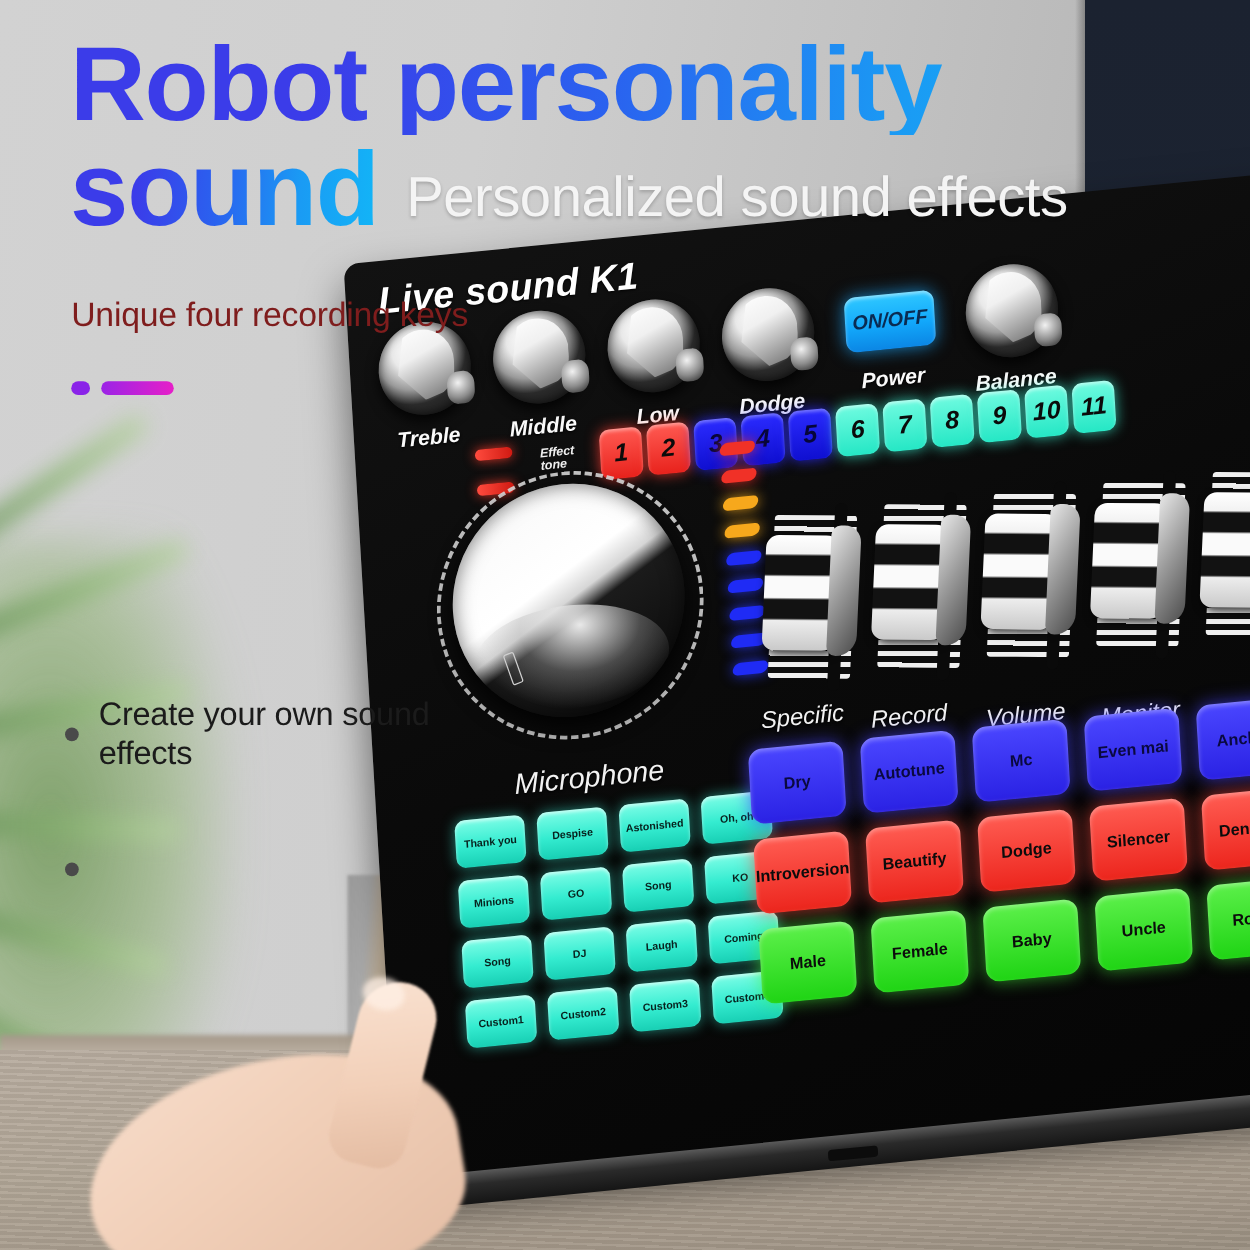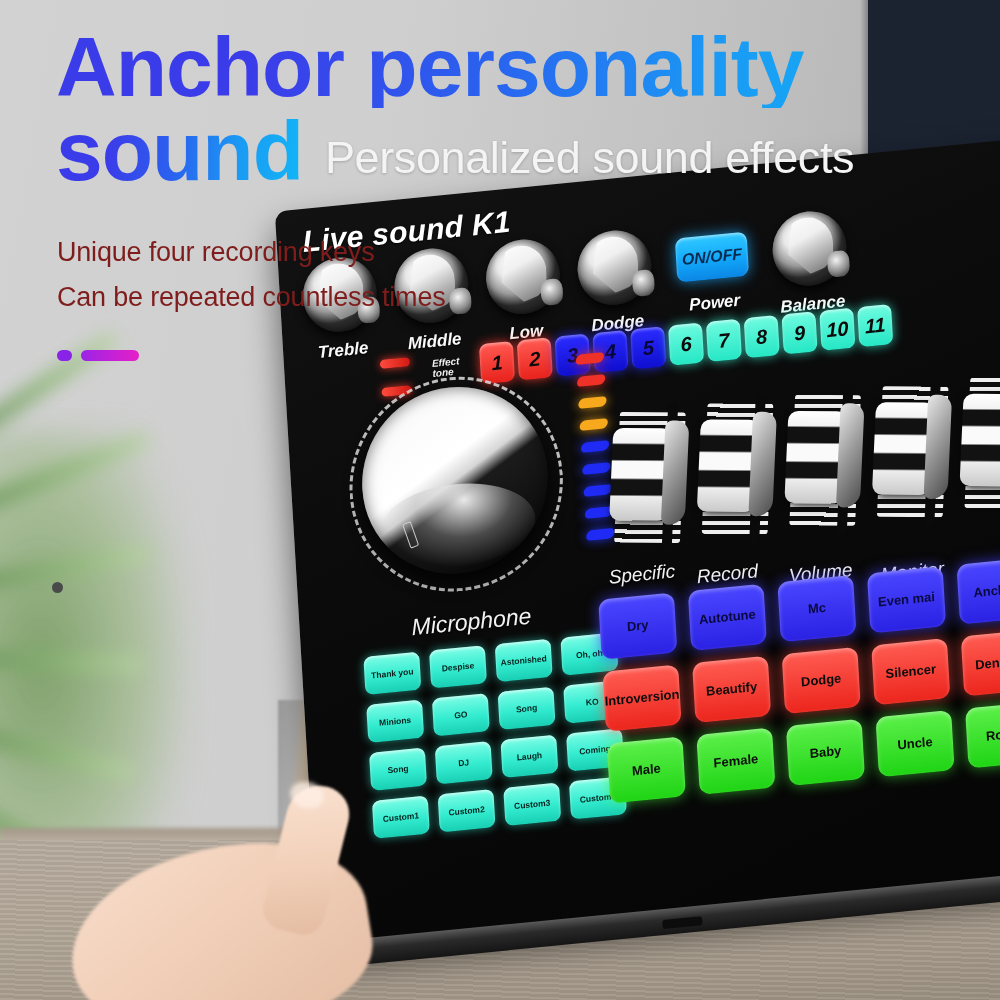--- a/index.html
+++ b/index.html
@@ -312,37 +312,40 @@
     <div class="frond" style="top:320px; width:190px; transform:rotate(14deg);"></div>
     <div class="frond" style="top:392px; width:180px; transform:rotate(26deg);"></div>
     <div class="frond" style="top:462px; width:165px; transform:rotate(38deg);"></div>
   </div>
   <div class="bg-wood-block"></div>
   <div class="bg-table-top"></div>
   <div class="bg-table"></div>
 </div>
 
 <div id="headline">
-  <div class="headline-line">Anchor personality</div>
+  <div class="headline-line">Robot personality</div>
   <div class="headline-row2">
     <div class="headline-line">sound</div>
     <div class="headline-sub">Personalized sound effects</div>
   </div>
 </div>
 
 <div id="left-copy">
   <div class="copy-line">Unique four recording keys</div>
-  <div class="copy-line">Can be repeated countless times</div>
   <div class="accent-dashes">
     <div class="dash-dot"></div>
     <div class="dash-bar"></div>
   </div>
 </div>
 
 <div id="bullets">
+  <div class="bullet">
+    <div class="bullet-dot"></div>
+    <div class="bullet-text">Create your own sound effects</div>
+  </div>
   <div class="bullet">
     <div class="bullet-dot"></div>
   </div>
 </div>
 
 <div id="device">
   <div class="device-body">
 
     <div class="brand">Live sound K1</div>
 

